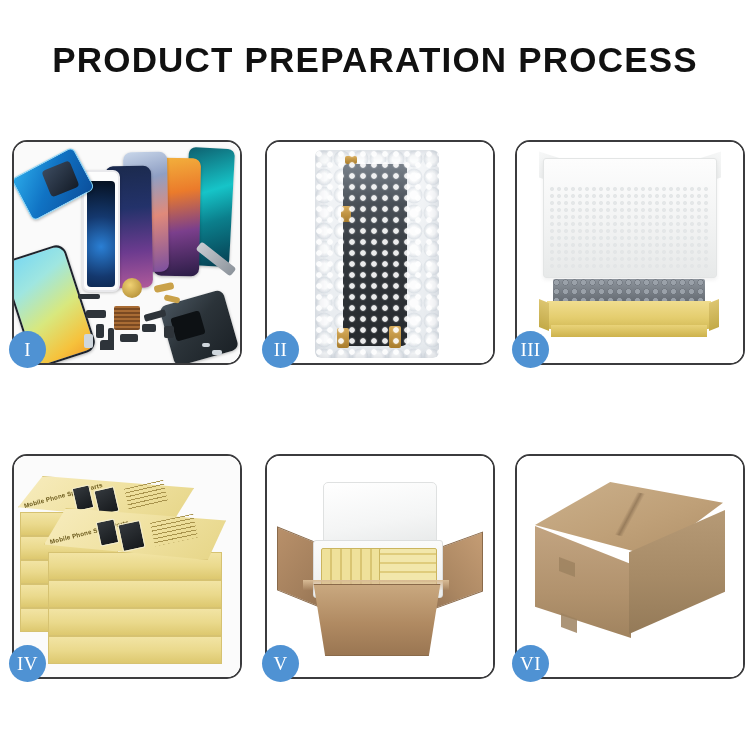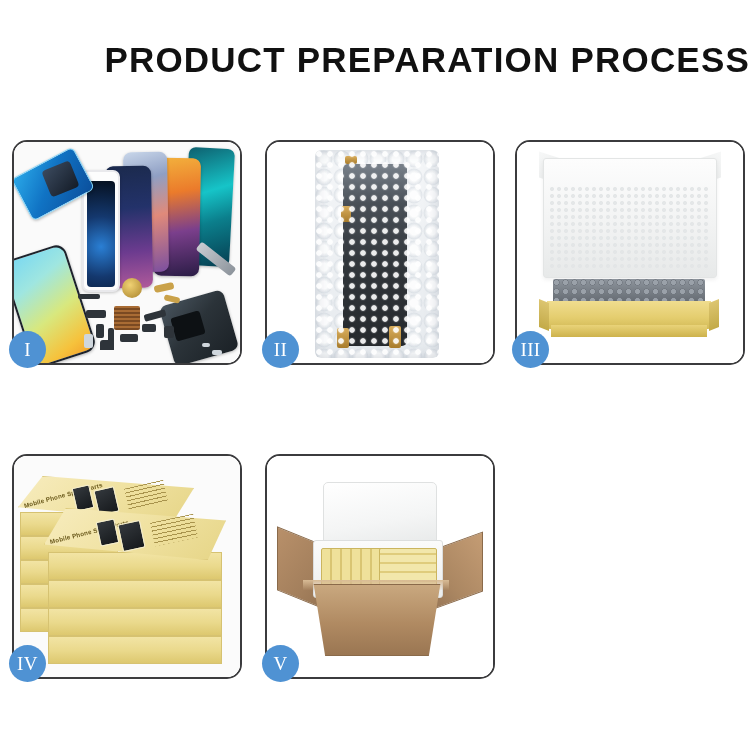--- a/index.html
+++ b/index.html
@@ -15,21 +15,21 @@
     position: relative;
   }
 
   
   .header {
     position: absolute;
     left: 0;
     top: 0;
     width: 750px;
     height: 130px;
-    text-align: right;
+    text-align: center;
   }
   .page-title {
     margin: 0;
     padding-top: 42px;
     font-size: 35px;
     font-weight: bold;
     letter-spacing: 1.2px;
     color: #111111;
     line-height: 1.05;
     white-space: nowrap;
@@ -488,14 +488,27 @@
         <div class="c5-foam-box"></div>
         <div class="c5-yellow"></div>
         <div class="c5-yellow2"></div>
         <div class="c5-rim"></div>
         <div class="c5-front"></div>
       </div>
     </div>
     <div class="badge">V</div>
   </div>
 
+  <div class="card c6">
+    <div class="card-photo">
+      <div class="scene6">
+        <div class="c6-top"></div>
+        <div class="c6-seam"></div>
+        <div class="c6-left"></div>
+        <div class="c6-right"></div>
+        <div class="c6-tape1"></div>
+        <div class="c6-tape2"></div>
+      </div>
+    </div>
+    <div class="badge">VI</div>
+  </div>
 
 </div>
 
 </body></html>

